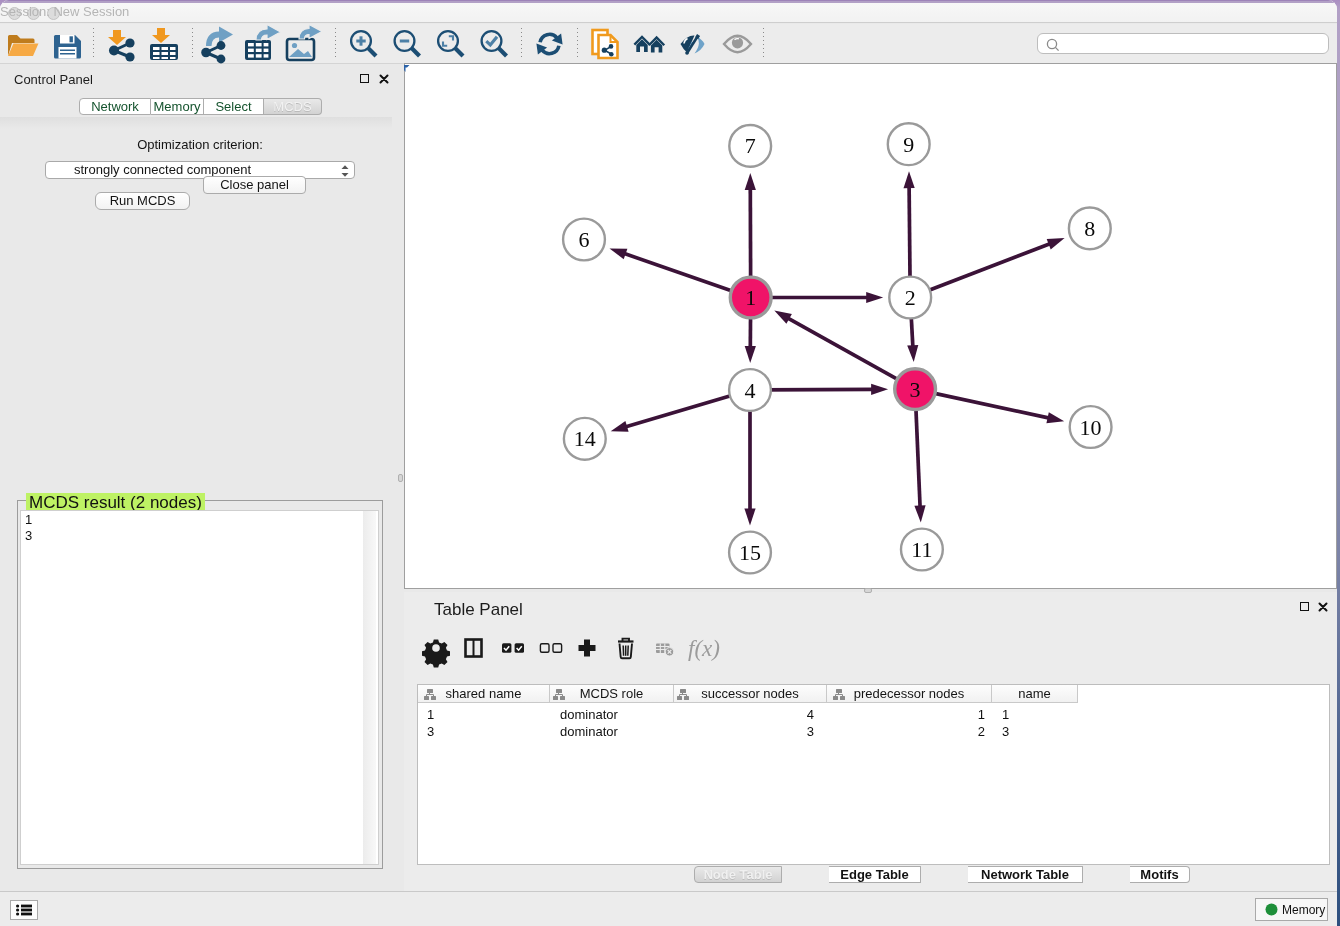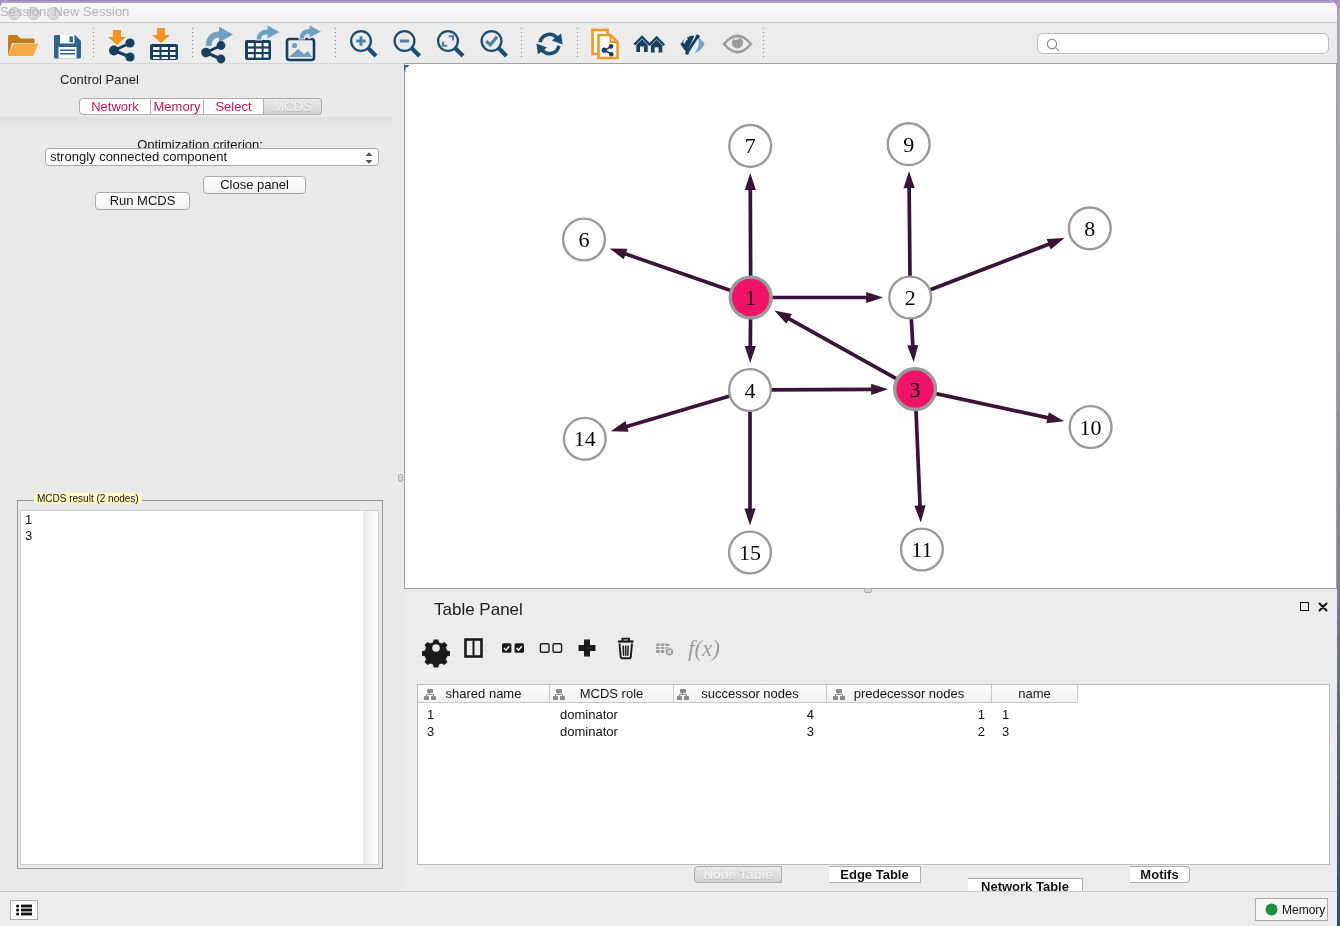--- a/index.html
+++ b/index.html
@@ -21,41 +21,41 @@
   
   #toolbar { left:0; top:24px; width:1337px; height:40px; background:#ececec;
              border-bottom:1px solid #d4d4d4; }
   .tsep { position:absolute; top:4px; height:32px; width:1px;
           background-image:repeating-linear-gradient(#8a8a8a 0 1.4px, transparent 1.4px 4px); }
   #searchbox { position:absolute; left:1037px; top:9px; width:292px; height:21px;
                background:#fff; border:1px solid #bdbdbd; border-radius:6px; }
 
   
   #cpanel { left:0; top:64px; width:392px; height:827px; background:#e9e9e9; }
-  #cpanel-hdr { position:absolute; left:0; top:0; width:100%; height:30px;margin-left:46px; }
+  #cpanel-hdr { position:absolute; left:0; top:0; width:100%; height:30px; }
   #cpanel-hdr .t { position:absolute; left:14px; top:8px; font-size:13px; color:#1c1c1c; }
   .winbtn { position:absolute; top:9px; font-size:12px; color:#111; }
   .tabrow { position:absolute; display:flex; }
-  .tab { height:17px; line-height:16px; font-size:13px; color:#be185d; text-align:center;
+  .tab { height:17px; line-height:16px; font-size:13px; color:#14532d; text-align:center;
          background:#fff; border:1px solid #adadad; border-left:none; }
   .tab.first { border-left:1px solid #adadad; border-radius:4px 0 0 4px; }
   .tab.sel { background:linear-gradient(#e9e9e9,#d2d2d2); color:#f2f2f2;
              text-shadow:0 1px 0 #bbb; border-radius:0 4px 4px 0; }
   #optlabel { position:absolute; left:0; top:73px; width:400px; text-align:center;
               font-size:13px; color:#141414; }
-  #dropdown { position:absolute; left:45px; top:84px; width:334px; height:17.5px;
+  #dropdown { position:absolute; left:45px; top:97px; width:310px; height:17.5px;
               background:#fff; border:1px solid #a9a9a9; border-radius:4px;
-              font-size:13px; color:#141414; line-height:16px; padding-left:4px; }
+              font-size:13px; color:#141414; line-height:16px; padding-left:28px; }
   .btn { position:absolute; height:17.5px; background:linear-gradient(#ffffff,#f2f2f2);
          border:1px solid #ababab; border-radius:4px; font-size:13px; color:#141414;
          text-align:center; line-height:16px; }
   #mcdsbox { position:absolute; left:17px; top:436px; width:366px; height:369px;
              border:1px solid #9c9c9c; }
-  #mcdslegend { position:absolute; left:26px; top:429px; background:#fef9c3;
-                padding:0 3px; font-size:10px; color:#111;margin-left:8px; }
+  #mcdslegend { position:absolute; left:26px; top:429px; background:#bef264;
+                padding:0 3px; font-size:17px; color:#111; }
   #mcdswhite { position:absolute; left:20px; top:446px; width:359px; height:355px;
                background:#fff; border:1px solid #cfcfcf; }
   #mcdsscroll { position:absolute; right:2px; top:0; width:13px; height:100%;
                 background:linear-gradient(90deg,#ececec,#f8f8f8); }
   #mcdstext { position:absolute; left:4px; top:1px; font-size:13px; color:#111; line-height:16px; }
 
   
   #netwin { left:404px; top:63px; width:933px; height:526px; background:#fff;
             border:1px solid #9f9f9f; }
   #netbar { position:absolute; left:0; top:0; width:100%; height:21px;
@@ -291,21 +291,21 @@
       <div class="tab" style="width:60px;">Select</div>
       <div class="tab sel" style="width:58px;">MCDS</div>
     </div>
     <div id="optlabel">Optimization criterion:</div>
     <div id="dropdown">strongly connected component
       <svg width="10" height="14" viewBox="0 0 10 14" style="position:absolute; right:4px; top:2px;">
         <path d="M1.5 5 L5 1.2 L8.5 5 Z" fill="#555"></path>
         <path d="M1.5 9 L5 12.8 L8.5 9 Z" fill="#555"></path>
       </svg>
     </div>
-    <div class="btn" style="left:95px; top:128px; width:95px;">Run MCDS</div>
+    <div class="btn" style="left:95px; top:128px; width:95px;border-radius:6px;">Run MCDS</div>
     <div class="btn" style="left:203px; top:112px; width:103px;">Close panel</div>
 
     <div id="mcdsbox"></div>
     <div id="mcdslegend">MCDS result (2 nodes)</div>
     <div id="mcdswhite">
       <div id="mcdsscroll"></div>
       <div id="mcdstext">1<br>3</div>
     </div>
   </div>
 
@@ -453,21 +453,21 @@
       <div class="trow" style="left:316px; top:22px; width:80px; text-align:right;">4</div>
       <div class="trow" style="left:316px; top:39px; width:80px; text-align:right;">3</div>
       <div class="trow" style="left:487px; top:22px; width:80px; text-align:right;">1</div>
       <div class="trow" style="left:487px; top:39px; width:80px; text-align:right;">2</div>
       <div class="trow" style="left:584px; top:22px;">1</div>
       <div class="trow" style="left:584px; top:39px;">3</div>
     </div>
     <div class="tabrow" style="left:290px; top:274px;gap:47px;">
       <div class="btab first" style="width:88px;">Node Table</div>
       <div class="btab" style="width:92px;">Edge Table</div>
-      <div class="btab" style="width:115px;margin-top:12px;">Network Table</div>
+      <div class="btab" style="width:115px;">Network Table</div>
       <div class="btab last" style="width:60px;">Motifs</div>
     </div>
   </div>
 
   <div class="abs" style="left:398px; top:474px; width:5px; height:8px; background:#d6d6d6; border:1px solid #b0b0b0; border-radius:2px;"></div>
   <div class="abs" style="left:864px; top:588px; width:8px; height:5px; background:#d6d6d6; border:1px solid #b0b0b0; border-radius:2px;"></div>
   <div class="abs" style="left:0; top:921px; width:4px; height:5px; background:#3f6fae; border-radius:0 4px 0 0;"></div>
 
   <div id="statusbar" class="abs">
     <div id="listbtn">

